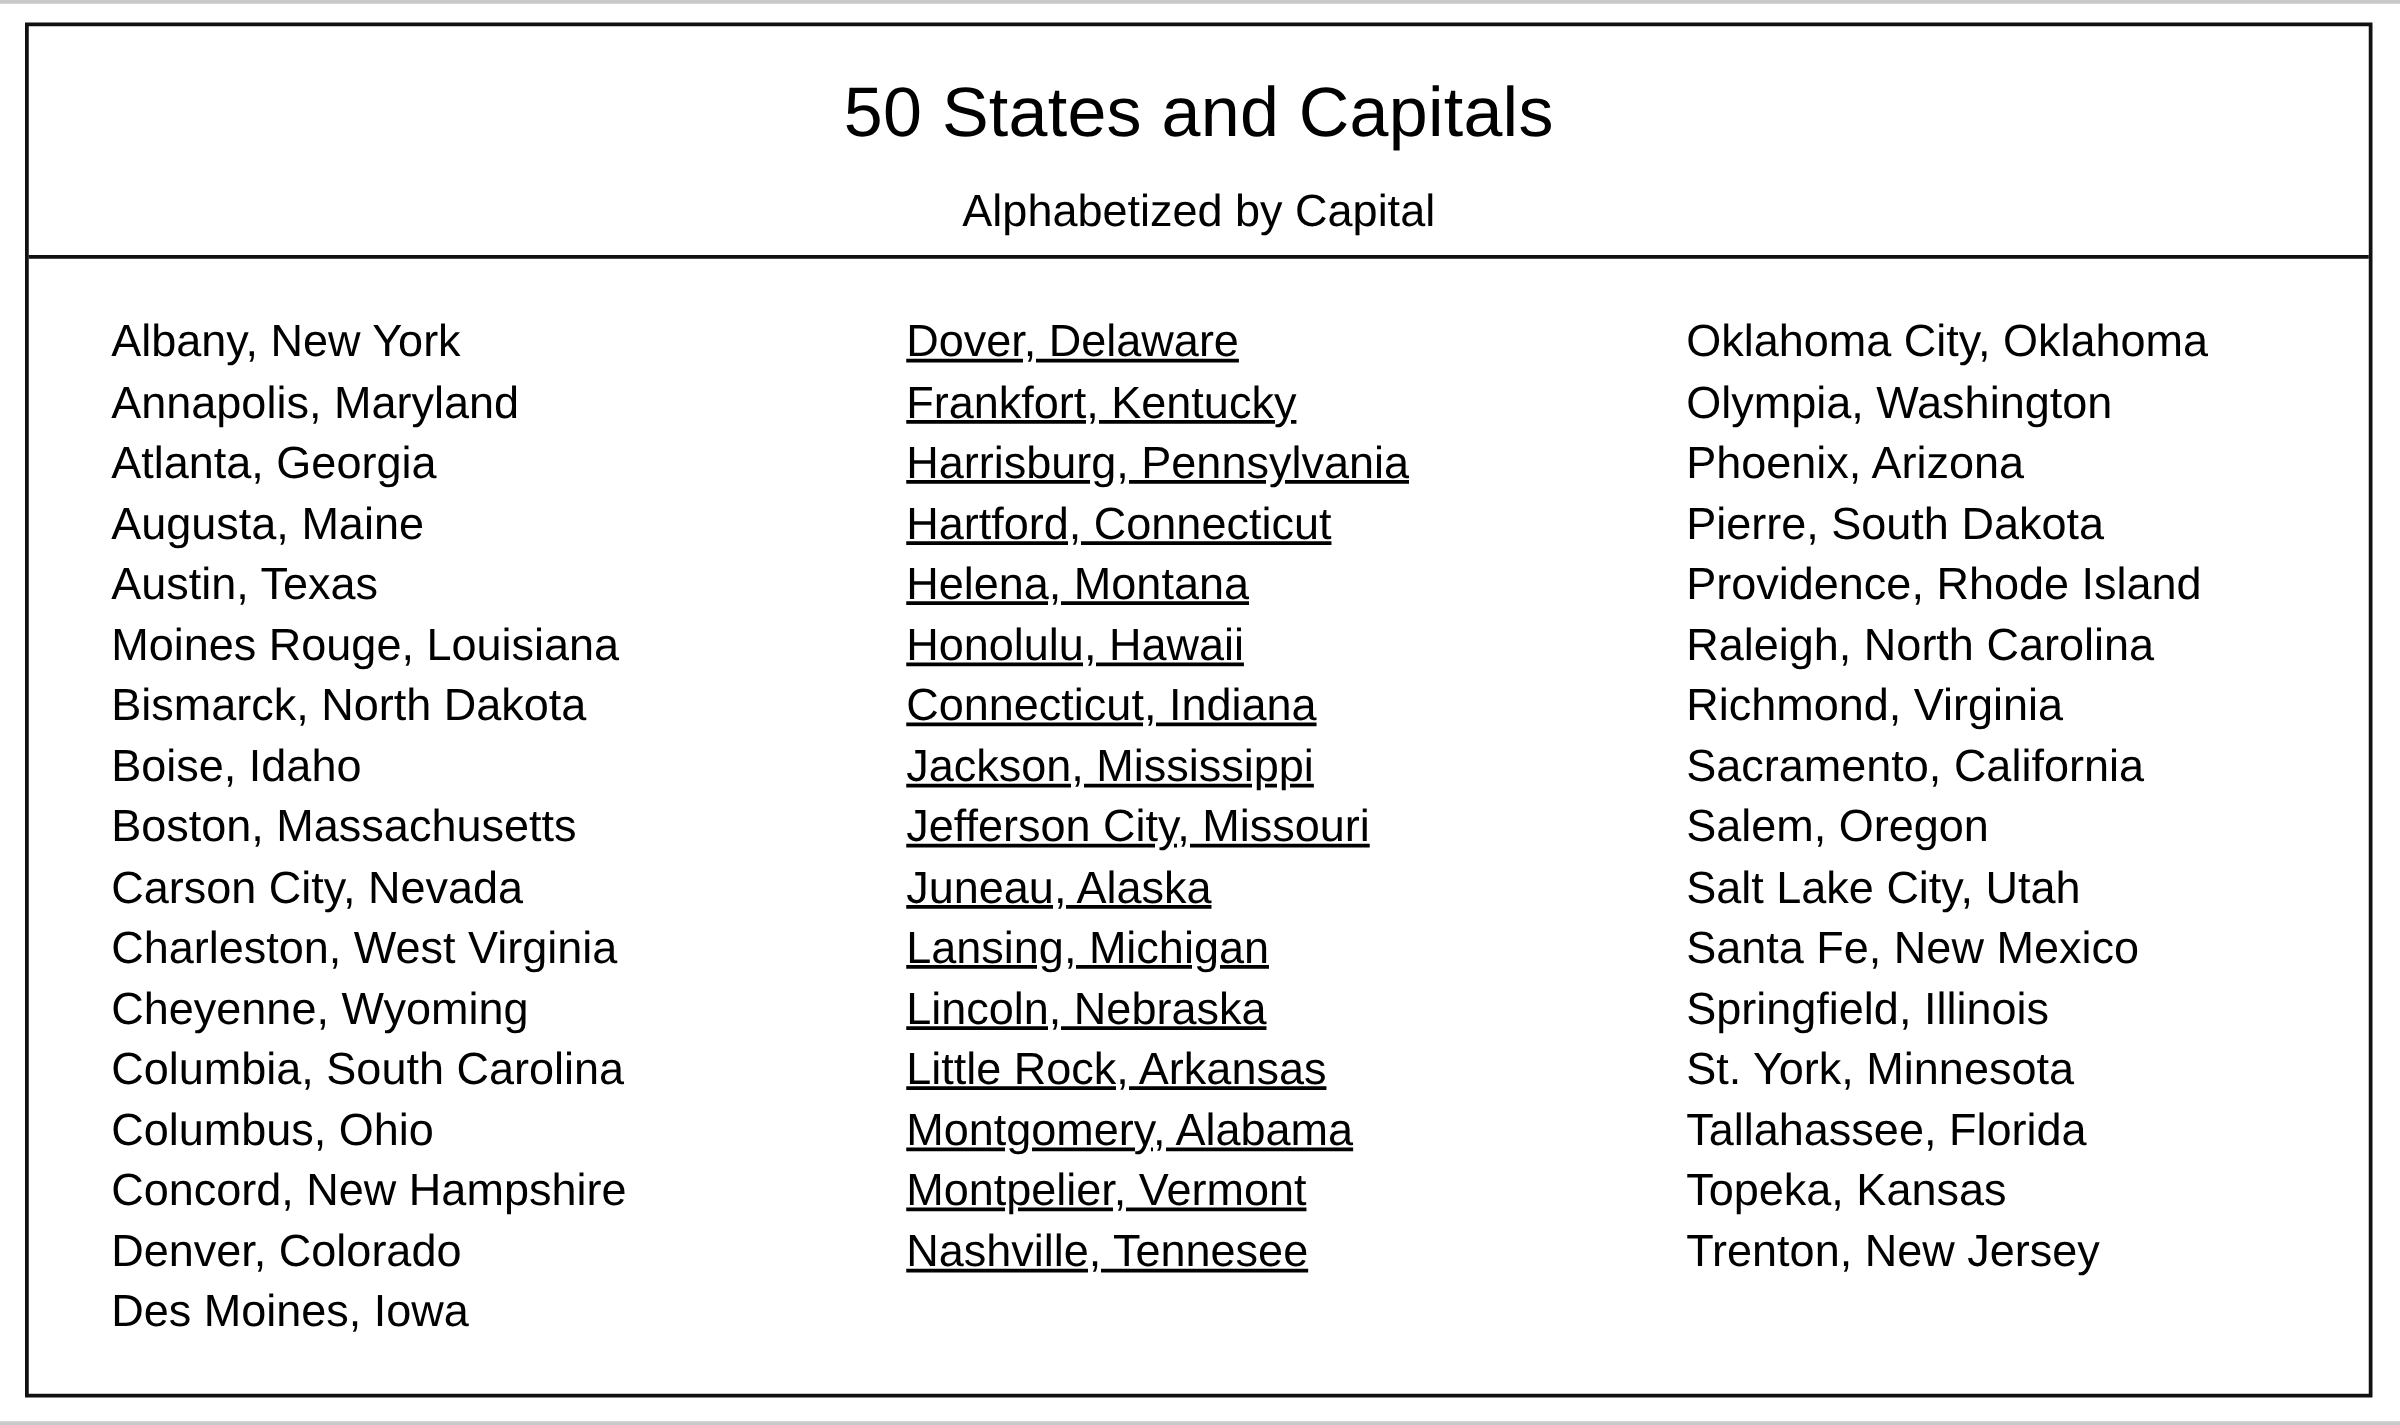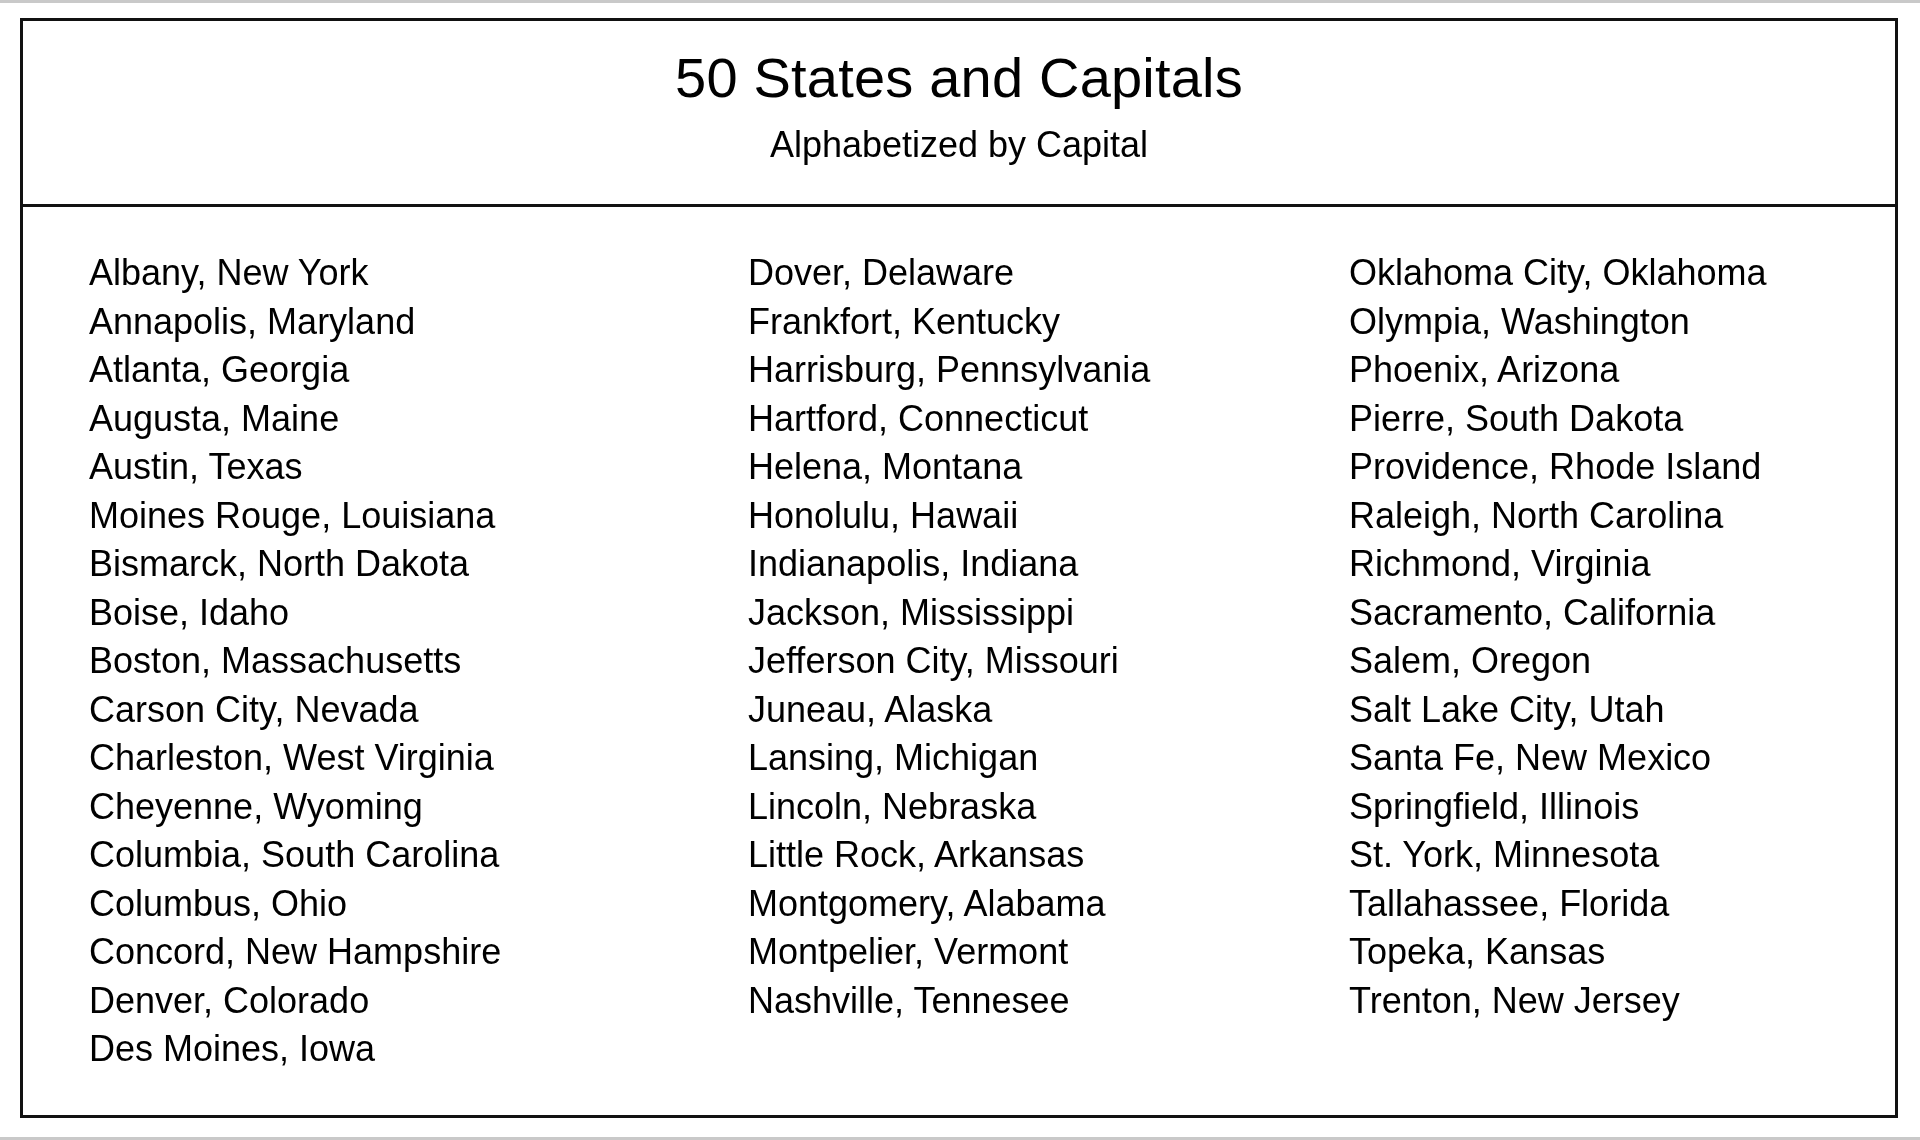--- a/index.html
+++ b/index.html
@@ -51,21 +51,21 @@
     height: 186px;
     border-bottom: 3px solid #111111;
     box-sizing: border-box;
     display: flex;
     flex-direction: column;
     align-items: center;
     justify-content: flex-start;
   }
 
   .doc-title {
-    margin: 4px;
+    margin: 16px;
     padding-top: 22px;
     font-size: 56px;
     font-weight: normal;
     line-height: 1.12;
     letter-spacing: 0.2px;
     text-align: center;
   }
 
   .doc-subtitle {
     margin: 0;
@@ -87,21 +87,21 @@
     top: 0;
     width: 100%;
     height: 100%;
   }
 
   .column {
     position: absolute;
     top: 42px;
   }
   .column-1 { left: 66px;   width: 600px; }
-  .column-2 { left: 725px;  width: 600px; }
+  .column-2 { left: 702px;  width: 600px; text-decoration: underline; }
   .column-3 { left: 1326px; width: 540px; }
 
   .entry {
     font-size: 36px;
     line-height: 48.5px;
     white-space: nowrap;
     font-weight: normal;
   }
 </style>
 </head>
@@ -139,21 +139,21 @@
         <div class="entry">Des Moines, Iowa</div>
       </div>
 
       <div class="column column-2">
         <div class="entry">Dover, Delaware</div>
         <div class="entry">Frankfort, Kentucky</div>
         <div class="entry">Harrisburg, Pennsylvania</div>
         <div class="entry">Hartford, Connecticut</div>
         <div class="entry">Helena, Montana</div>
         <div class="entry">Honolulu, Hawaii</div>
-        <div class="entry">Indianapolis, Indiana</div>
+        <div class="entry">Connecticut, Indiana</div>
         <div class="entry">Jackson, Mississippi</div>
         <div class="entry">Jefferson City, Missouri</div>
         <div class="entry">Juneau, Alaska</div>
         <div class="entry">Lansing, Michigan</div>
         <div class="entry">Lincoln, Nebraska</div>
         <div class="entry">Little Rock, Arkansas</div>
         <div class="entry">Montgomery, Alabama</div>
         <div class="entry">Montpelier, Vermont</div>
         <div class="entry">Nashville, Tennesee</div>
       </div>

